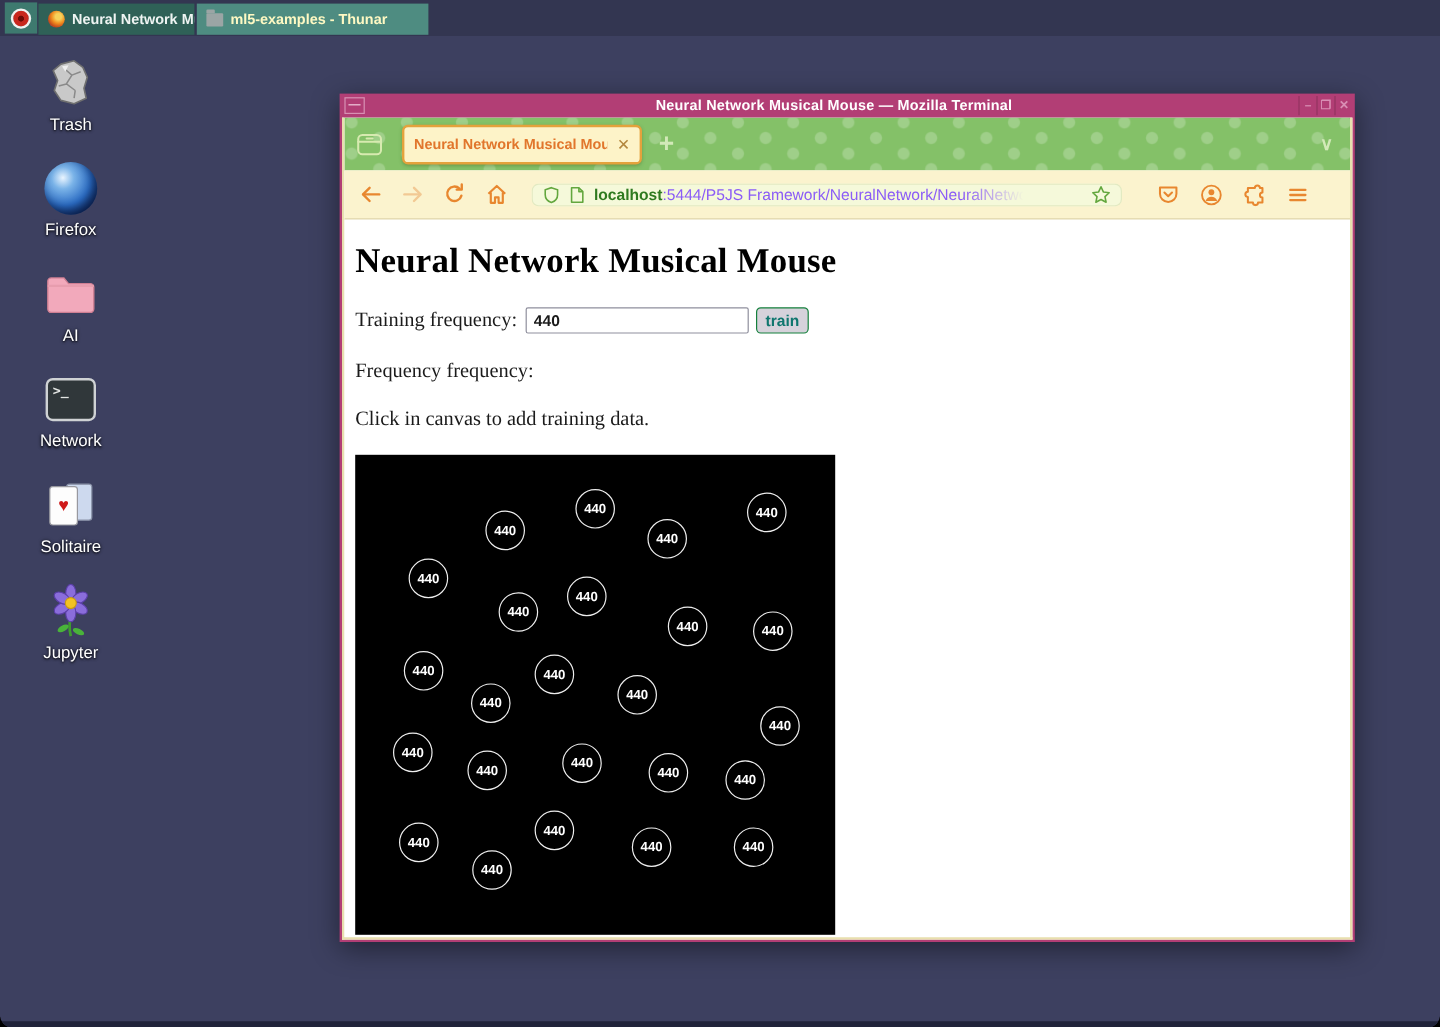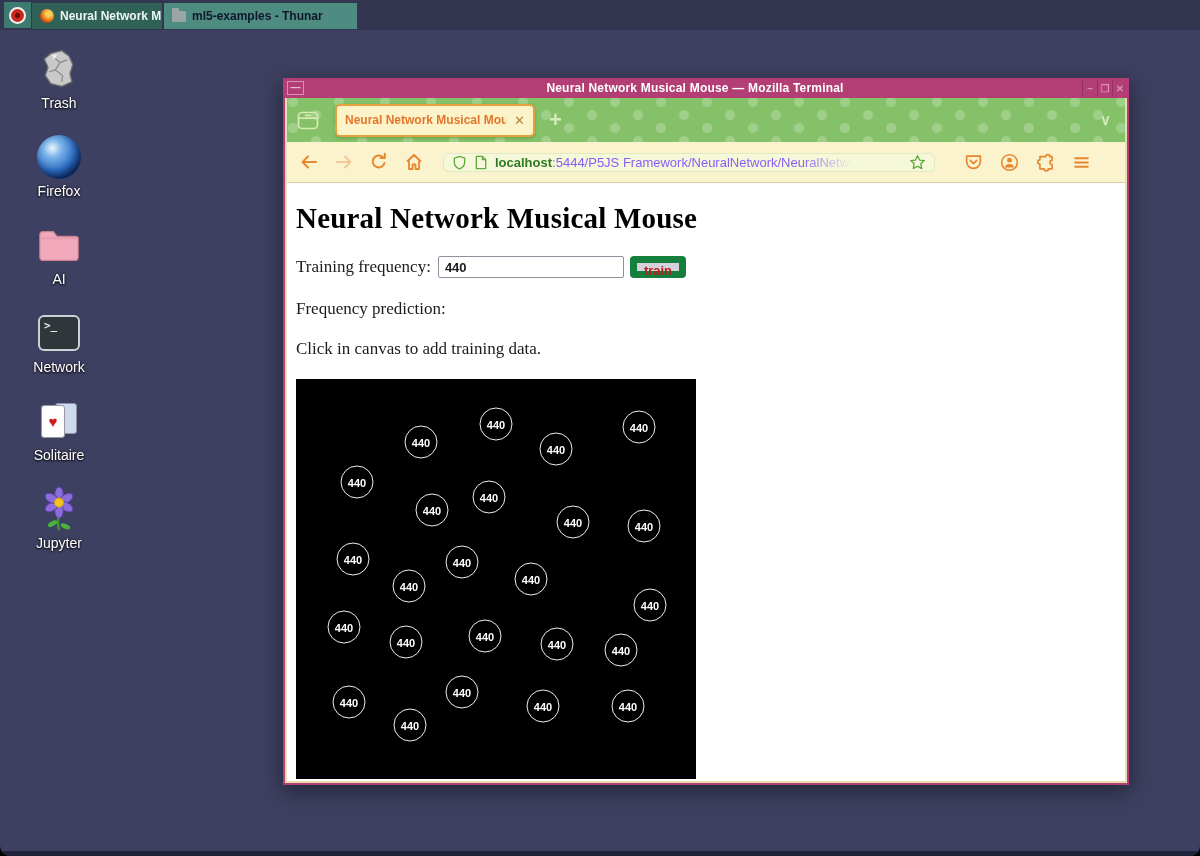--- a/index.html
+++ b/index.html
@@ -5,21 +5,21 @@
   * { box-sizing: border-box; margin: 0; padding: 0; }
   html,body { width:1200px; height:856px; background:#000; font-family:"Liberation Sans",sans-serif; }
   #desktop { position:relative; width:1200px; height:856px; background:#3d4060; overflow:hidden; border-radius:0 0 10px 10px; }
 
   
   #taskbar { position:absolute; top:0; left:0; width:100%; height:30px; background:#333651; display:flex; align-items:center; }
   #record-btn { width:27px; height:26px; margin:2px 1px 2px 4px; background:#3e7a6f; display:flex; align-items:center; justify-content:center; }
   .rec-outer { width:17px; height:17px; border-radius:50%; border:2px solid #f2f2f2; background:radial-gradient(circle,#6e0b07 0 24%, #c8281e 30% 100%); }
   .task { height:26px; margin-top:2px; display:flex; align-items:center; gap:6px; padding:0 8px; color:#eef4f2; font-size:12px; font-weight:600; white-space:nowrap; overflow:hidden; cursor:pointer; }
   .task.active { background:#2f6157; width:130px; }
-  .task.inactive { background:#4e8c81; width:193px; color:#0f172a; }
+  .task.inactive { background:#4e8c81; width:193px; color:#fef9c3; }
   .ff-mini { width:14px; height:14px; border-radius:50%; background:radial-gradient(circle at 62% 35%, #f7d15a 0 20%, #f08c1f 45%, #c24a1c 70%, #7a2f8a 100%); flex:0 0 auto; }
   .folder-mini { width:14px; height:11px; background:#a9aaac; border-radius:1px; position:relative; flex:0 0 auto; opacity:.85; }
   .folder-mini::before { content:""; position:absolute; top:-3px; left:0; width:7px; height:3px; background:#a9aaac; border-radius:1px 1px 0 0; }
 
   
   #desktop-icons { position:absolute; left:18px; top:46px; width:82px; display:flex; flex-direction:column; gap:23px; }
   .dicon { display:flex; flex-direction:column; align-items:center; gap:3px; cursor:pointer; }
   .dicon-art { width:48px; height:46px; display:flex; align-items:center; justify-content:center; }
   .dicon-label { color:#fff; font-size:14px; text-shadow:0 1px 2px rgba(0,0,0,.9), 0 0 3px rgba(0,0,0,.6); }
   .sphere { width:44px; height:44px; border-radius:50%; background:radial-gradient(circle at 35% 30%, #eaf5ff 0%, #7ab3e8 22%, #2b6cc4 55%, #0d2f6e 85%, #081c45 100%); box-shadow:inset -3px -4px 8px rgba(0,0,20,.5); }
@@ -57,21 +57,21 @@
   #url-text { flex:1; font-size:13px; white-space:nowrap; overflow:hidden; display:flex; }
   #url-host { color:#2f7a1f; font-weight:bold; }
   #url-path { color:#8b5cf6; -webkit-mask-image:linear-gradient(90deg,#000 82%,transparent 99%); mask-image:linear-gradient(90deg,#000 82%,transparent 99%); overflow:hidden; }
   .tb-right { display:flex; align-items:center; gap:17px; margin-left:14px; }
 
   
   #content { flex:1; background:#fff; padding:0 9px; font-family:"Liberation Serif",serif; color:#1b1b1b; overflow:hidden; }
   #page-h1 { font-size:29px; font-weight:bold; color:#000; margin:19px 0 21px 0; letter-spacing:.2px; }
   #train-row { display:flex; align-items:center; margin:21px 0; font-size:17px; }
   #freq-input { width:186px; height:22px; margin-left:7px; border:1px solid #8f8f9d; border-radius:2px; padding:1px 6px; font-family:"Liberation Sans",sans-serif; font-size:13px; font-weight:bold; color:#1a1a1a; background:#fff; }
-  #train-btn { margin-left:6px; height:22px; padding:0 7px; background:#d6d2db; border:7px solid #15803d; border-radius:4px; font-family:"Liberation Sans",sans-serif; font-size:13px; font-weight:600; color:#b91c1c; cursor:pointer; }
+  #train-btn { margin-left:6px; height:22px; padding:0 7px; background:#d6d2db; border:1px solid #15803d; border-radius:4px; font-family:"Liberation Sans",sans-serif; font-size:13px; font-weight:600; color:#0f766e; cursor:pointer; }
   .pline { font-size:17px; margin:20px 0; }
   #p5-canvas { position:relative; width:400px; height:400px; background:#000; margin-top:18px; cursor:crosshair; }
   .pt { position:absolute; width:33px; height:33px; border:1.5px solid #ededed; border-radius:50%; transform:translate(-50%,-50%); display:flex; align-items:center; justify-content:center; color:#fff; font-size:11px; font-weight:bold; font-family:"Liberation Sans",sans-serif; }
 
   #bottom-strip { position:absolute; bottom:0; left:0; width:100%; height:5px; background:#20233a; border-radius:0 0 10px 10px; }
 </style>
 </head>
 <body>
 
 <div id="desktop">
@@ -233,21 +233,21 @@
         </div>
       </div>
 
       <div id="content">
         <h1 id="page-h1">Neural Network Musical Mouse</h1>
         <div id="train-row">
           <span>Training frequency:</span>
           <input id="freq-input" value="440" style="">
           <button id="train-btn">train</button>
         </div>
-        <p class="pline">Frequency prediction:</p>
+        <p class="pline">Frequency frequency:</p>
         <p class="pline">Click in canvas to add training data.</p>
         <div id="p5-canvas" style="width: 400px; height: 400px; background: rgb(0, 0, 0);">
             <div class="pt" style="left: 200px; top: 45px;">440</div>
             <div class="pt" style="left: 343px; top: 48px;">440</div>
             <div class="pt" style="left: 125px; top: 63px;">440</div>
             <div class="pt" style="left: 260px; top: 70px;">440</div>
             <div class="pt" style="left: 61px; top: 103px;">440</div>
             <div class="pt" style="left: 193px; top: 118px;">440</div>
             <div class="pt" style="left: 136px; top: 131px;">440</div>
             <div class="pt" style="left: 277px; top: 143px;">440</div>

